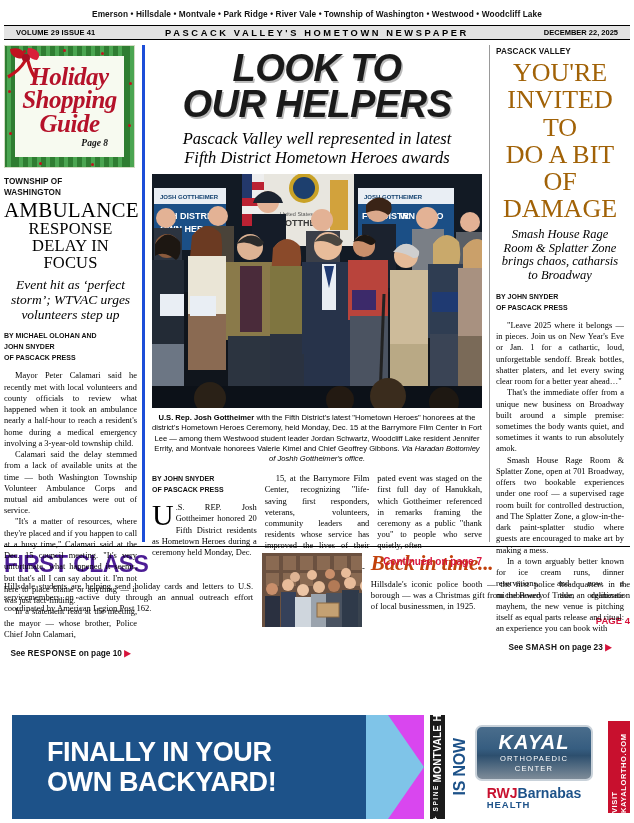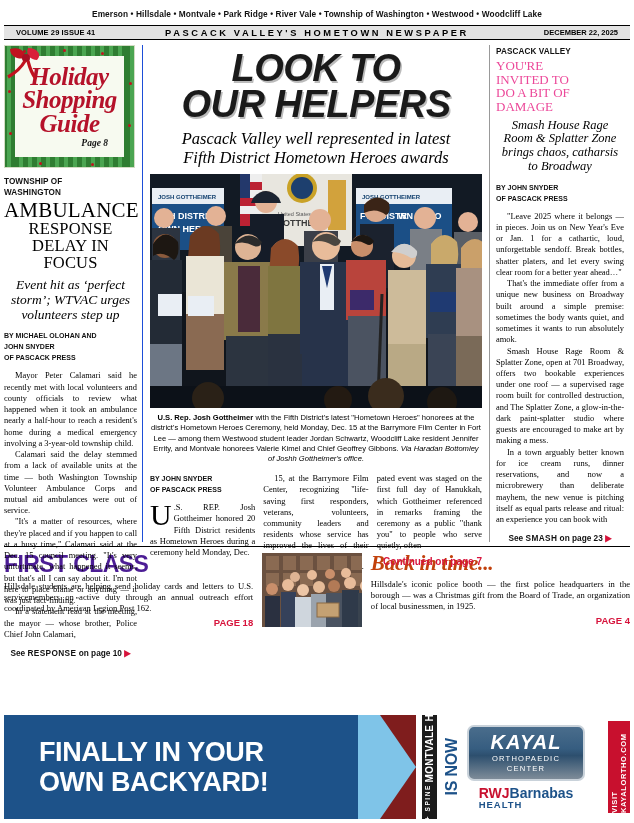--- a/index.html
+++ b/index.html
@@ -59,21 +59,21 @@
   }
 
   
   .grid {
     position: relative;
     display: flex;
     margin: 5px 4px 0 4px;
     height: 497px;
   }
   .col-left  { width: 138px; padding-right: 5px; }
-  .col-mid   { width: 348px; padding: 0 7px; border-left: 1px solid #1d4ed8; border-right: 1px solid #999; }
+  .col-mid   { width: 348px; padding: 0 7px; border-left: 3px solid #1d4ed8; border-right: 1px solid #999; }
   .col-right { width: 134px; padding-left: 6px; }
 
   
   .promo {
     position: relative;
     width: 131px; height: 123px;
     background: #f4f7ec;
     border: 1px solid #d3dcc4;
     overflow: hidden;
   }
@@ -201,22 +201,22 @@
   }
   .cont {
     font-family: "Liberation Sans", sans-serif;
     font-weight: 700; font-size: 10px; color: #d7143c;
     text-align: right; margin-top: 4px;
   }
 
   
   .hed-right {
     font-family: "Liberation Serif", serif;
-    font-size: 13px; line-height: 1.05;
-    text-align: left; color: #ec4899; margin-top: 3px;
+    font-size: 26px; line-height: 1.05;
+    text-align: center; color: #a16207; margin-top: 3px;
   }
   .deck-right {
     font-family: "Liberation Serif", serif;
     font-style: italic; font-size: 12.5px; line-height: 1.1;
     text-align: center; margin-top: 5px; color: #000;
   }
 
   
   .rule { margin: 4px 4px 0 4px; border-top: 1px solid #000; }
   .teasers {
@@ -250,23 +250,23 @@
     text-align: right; margin-top: 2px;
   }
   .teaser-photo {
     width: 120px; height: 74px;
     background: #6b5a4a; overflow: hidden; position: relative;
     align-self: flex-start;
   }
 
   
   .ad {
-    position: absolute; left: 4px; right: 4px; bottom: 4px;
+    position: absolute; left: 12px; right: 4px; bottom: 4px;
     height: 104px;
-    display: flex; background: #7f1d1d; overflow: hidden;
+    display: flex; background: #d946ef; overflow: hidden;
   }
   .ad-blue {
     position: relative; width: 412px; height: 100%;
     background: #1d5289;
     display: flex; align-items: center;
     clip-path: polygon(0 0, 355px 0, 412px 50%, 355px 100%, 0 100%);
   }
   .ad-chev {
     position: absolute; left: 354px; top: 0; width: 58px; height: 100%;
     background: #7fc4e8;
@@ -558,21 +558,20 @@
   </div>
 
   <div class="rule"></div>
 
   <div class="teasers">
 
     <div class="teaser teaser-a">
       <div class="teaser-txtbox">
         <div class="teaser-hed">FIRST CLASS</div>
         <div class="teaser-body">Hillsdale students are helping send holiday cards and letters to U.S. servicemembers on active duty through an annual outreach effort coordinated by American Legion Post 162.</div>
-        <div class="teaser-page">PAGE 18</div>
       </div>
     </div>
 
     <div class="teaser-photo">
       <svg width="120" height="74" viewBox="0 0 120 74" preserveAspectRatio="none">
         <rect width="120" height="74" fill="#6b5140"></rect>
         <g fill="#8a6a52">
           <rect x="4" y="3" width="13" height="14"></rect>
             <rect x="21" y="3" width="13" height="14"></rect>
           <rect x="38" y="3" width="13" height="14"></rect>

